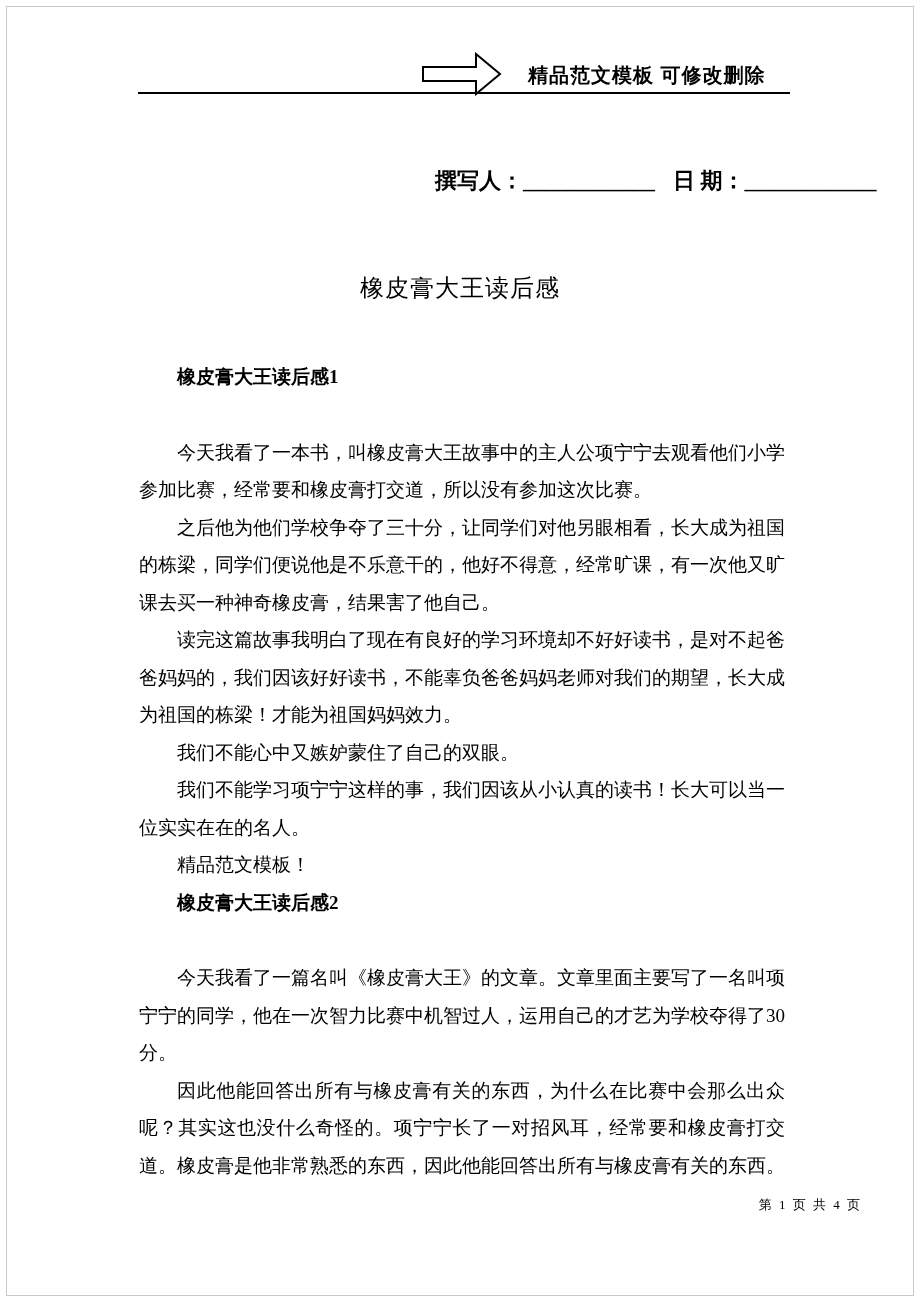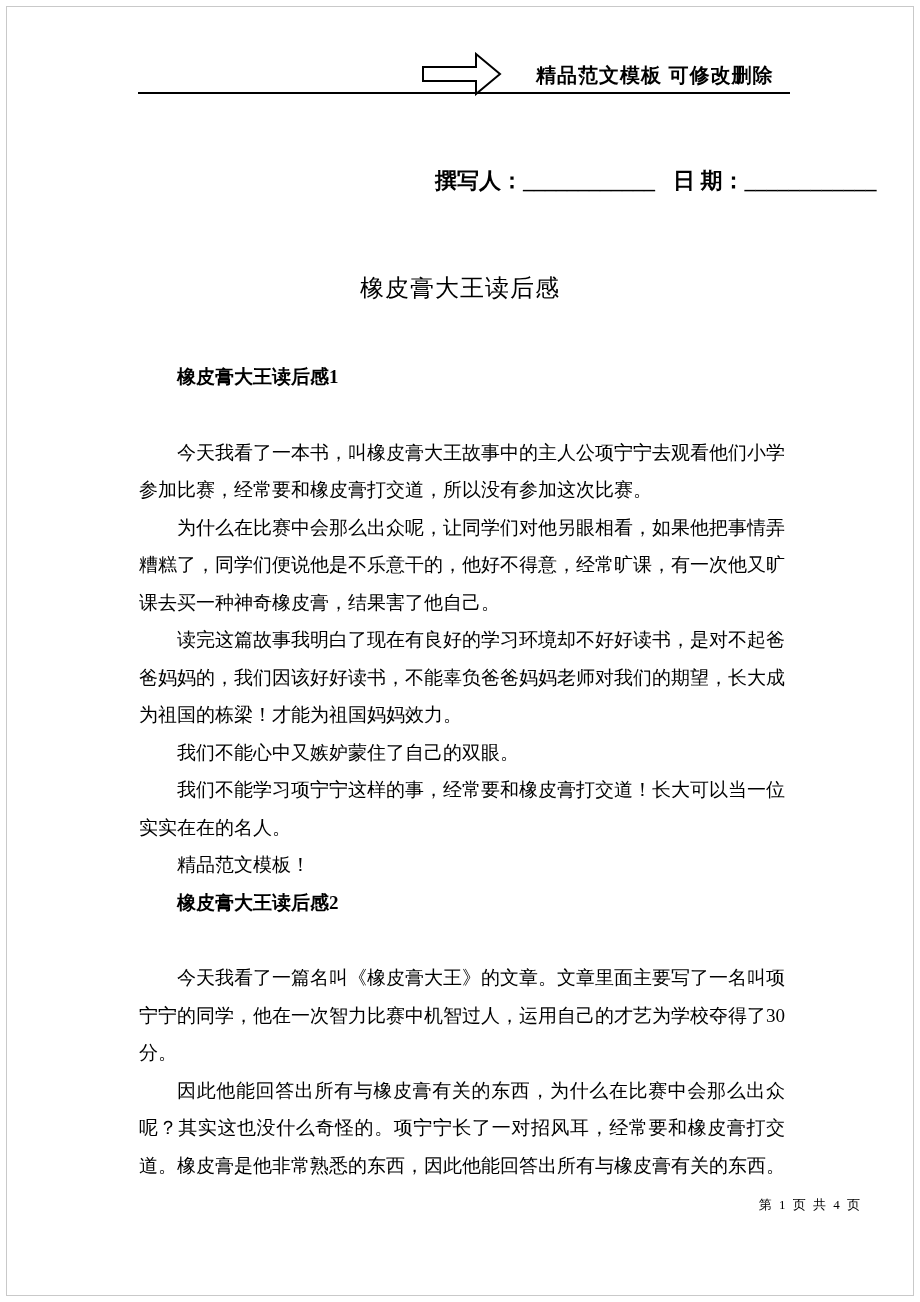--- a/index.html
+++ b/index.html
@@ -27,21 +27,20 @@
   }
   .banner-text {
     position: absolute;
     left: 528px;
     top: 62px;
     font-family: "Liberation Sans", sans-serif;
     font-weight: bold;
     font-size: 20px;
     letter-spacing: 1px;
     white-space: nowrap;
-    margin-left: 8px;
   }
   .header-rule {
     position: absolute;
     left: 138px;
     top: 92px;
     width: 652px;
     height: 2px;
     background: #000000;
   }
   .meta-line {
@@ -111,23 +110,23 @@
 
 <div class="meta-line">
   <span>撰写人：</span><span class="blank first">____________</span><span>日 期：</span><span class="blank">____________</span>
 </div>
 
 <h1 class="doc-title">橡皮膏大王读后感</h1>
 
 <div class="body-text">
   <p class="para gap-after">橡皮膏大王读后感1</p>
   <p class="para">今天我看了一本书，叫橡皮膏大王故事中的主人公项宁宁去观看他们小学参加比赛，经常要和橡皮膏打交道，所以没有参加这次比赛。</p>
-  <p class="para">为什么在比赛中会那么出众呢，让同学们对他另眼相看，如果他把事情弄糟糕了，同学们便说他是不乐意干的，他好不得意，经常旷课，有一次他又旷课去买一种神奇橡皮膏，结果害了他自己。</p>
+  <p class="para">之后他为他们学校争夺了三十分，让同学们对他另眼相看，长大成为祖国的栋梁，同学们便说他是不乐意干的，他好不得意，经常旷课，有一次他又旷课去买一种神奇橡皮膏，结果害了他自己。</p>
   <p class="para">读完这篇故事我明白了现在有良好的学习环境却不好好读书，是对不起爸爸妈妈的，我们因该好好读书，不能辜负爸爸妈妈老师对我们的期望，长大成为祖国的栋梁！才能为祖国妈妈效力。</p>
   <p class="para">我们不能心中又嫉妒蒙住了自己的双眼。</p>
-  <p class="para">我们不能学习项宁宁这样的事，经常要和橡皮膏打交道！长大可以当一位实实在在的名人。</p>
+  <p class="para">我们不能学习项宁宁这样的事，我们因该从小认真的读书！长大可以当一位实实在在的名人。</p>
   <p class="para">精品范文模板！</p>
   <p class="para gap-after">橡皮膏大王读后感2</p>
   <p class="para">今天我看了一篇名叫《橡皮膏大王》的文章。文章里面主要写了一名叫项宁宁的同学，他在一次智力比赛中机智过人，运用自己的才艺为学校夺得了30分。</p>
   <p class="para">因此他能回答出所有与橡皮膏有关的东西，为什么在比赛中会那么出众呢？其实这也没什么奇怪的。项宁宁长了一对招风耳，经常要和橡皮膏打交道。橡皮膏是他非常熟悉的东西，因此他能回答出所有与橡皮膏有关的东西。</p>
 </div>
 
 <div class="page-footer">第 1 页 共 4 页</div>
 
 </body></html>

